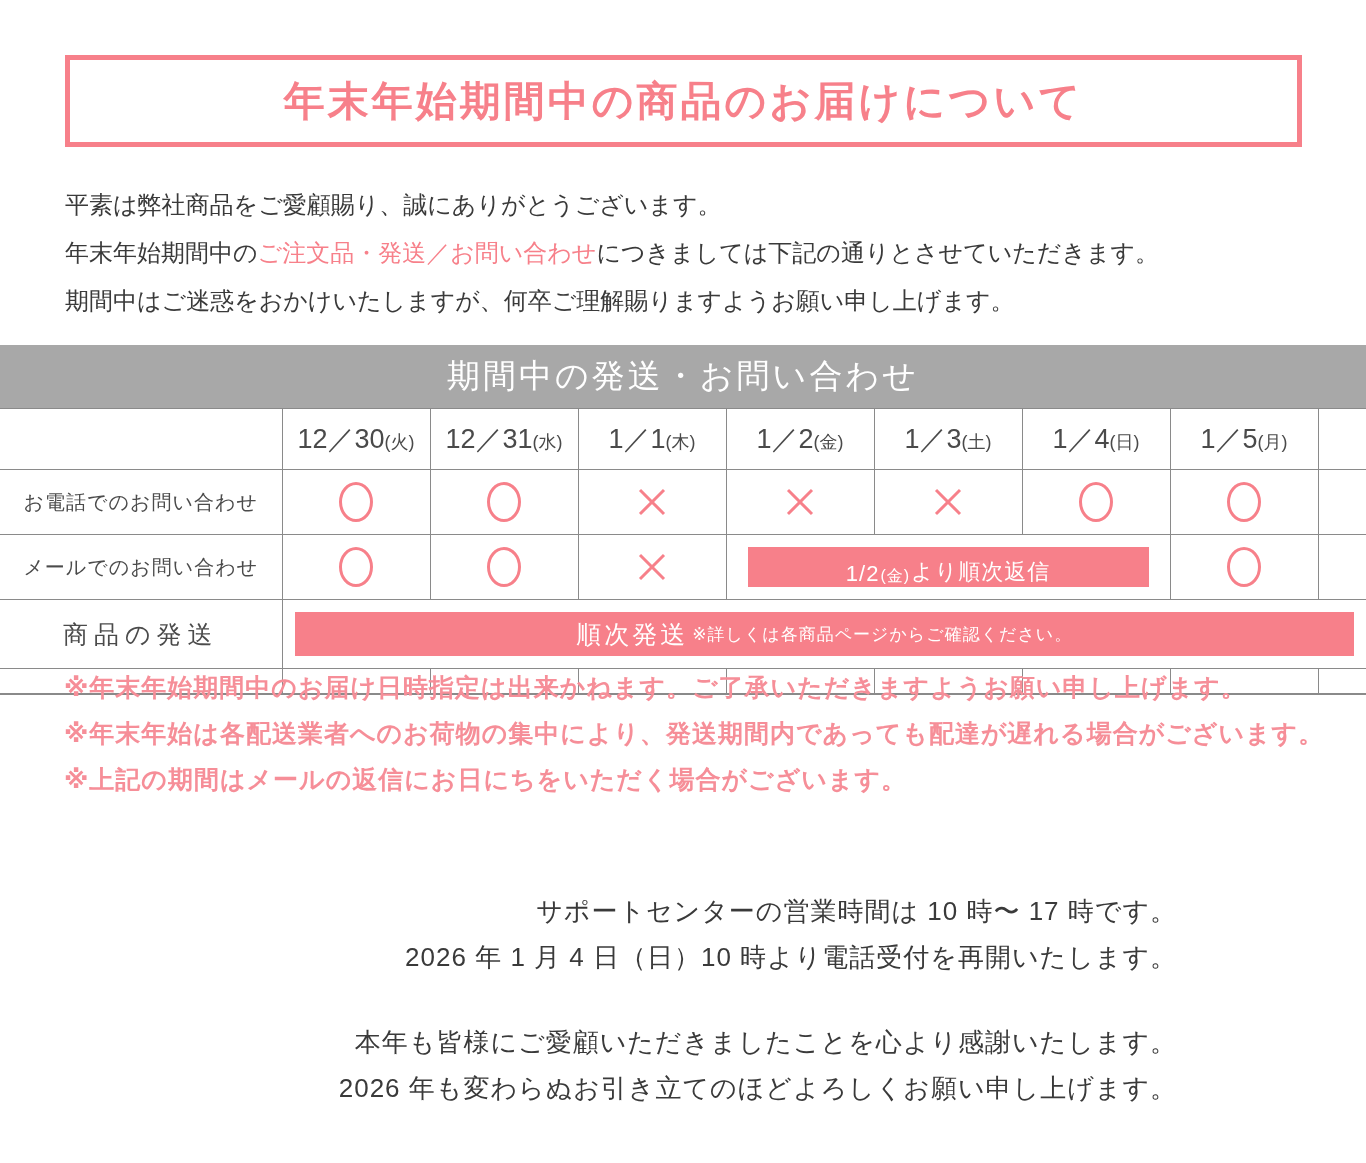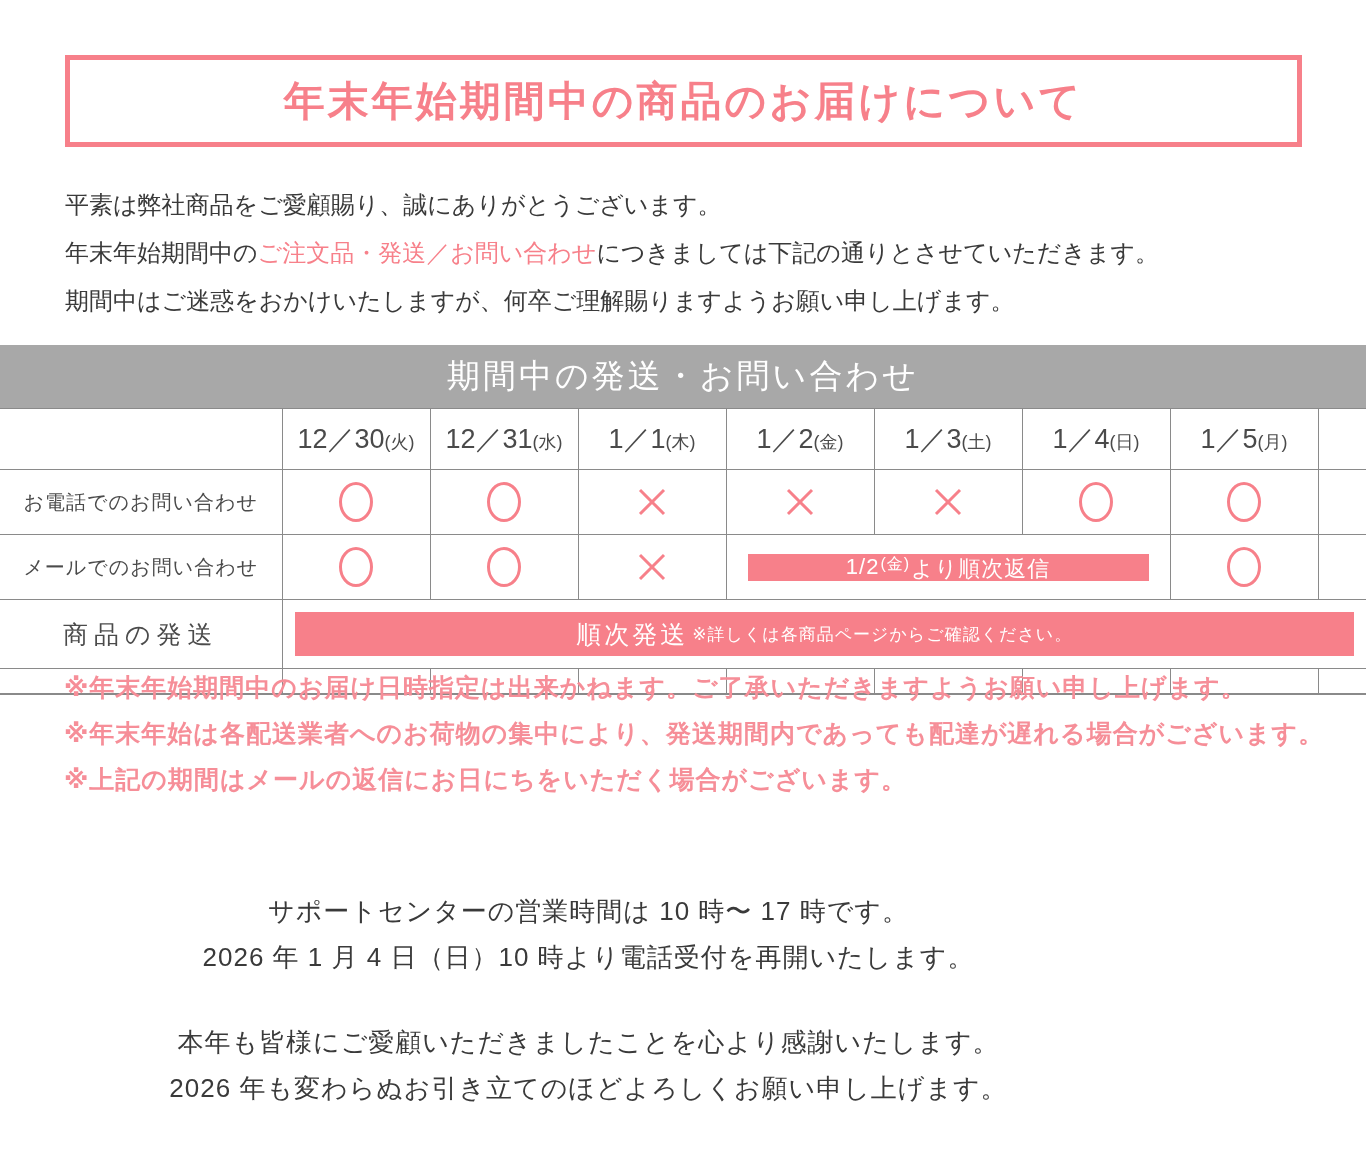--- a/index.html
+++ b/index.html
@@ -44,37 +44,37 @@
   .mark{display:inline-block;vertical-align:middle;}
   .mark-circle{width:34px;height:40px;border:3px solid #F7808A;border-radius:50%;box-sizing:border-box;}
   .mark-cross{position:relative;width:32px;height:32px;}
   .mark-cross::before,.mark-cross::after{
     content:"";position:absolute;left:50%;top:50%;width:34px;height:3px;background:#F7808A;
   }
   .mark-cross::before{transform:translate(-50%,-50%) rotate(45deg);}
   .mark-cross::after{transform:translate(-50%,-50%) rotate(-45deg);}
   
   .pill{
-    height:27px;margin:0 9px;background:#F7808A;color:#ffffff;
-    display:flex;align-items:flex-start;justify-content:center;font-size:22px;letter-spacing:1px;
+    height:40px;margin:0 9px;background:#F7808A;color:#ffffff;
+    display:flex;align-items:flex-end;justify-content:center;font-size:22px;letter-spacing:1px;
   }
   .pill .small{font-size:16px;margin:0 1px;}
   .wide-banner{
     height:44px;background:#F7808A;color:#ffffff;
     display:flex;align-items:center;justify-content:center;gap:4px;
   }
   .wide-banner .main{font-size:25px;letter-spacing:3px;font-weight:500;}
   .wide-banner .note{font-size:17px;letter-spacing:1px;}
   
   .notes{position:absolute;left:64px;top:664px;font-size:25px;line-height:46px;font-weight:bold;color:#F68E98;letter-spacing:1px;}
   .notes p{margin:0;}
   .notes .indent{padding-left:28px;}
   
   .support,.thanks{
-    position:absolute;left:0;width:1177px;text-align:center;
+    position:absolute;left:0;width:1177px;text-align:right;
     font-size:26px;line-height:46px;color:#3A3A3A;font-weight:500;letter-spacing:1px;
   }
   .support{top:888px;}
   .thanks{top:1019px;}
   .support p,.thanks p{margin:0;}
 </style>
 </head>
 <body>
 
 <div class="page">

